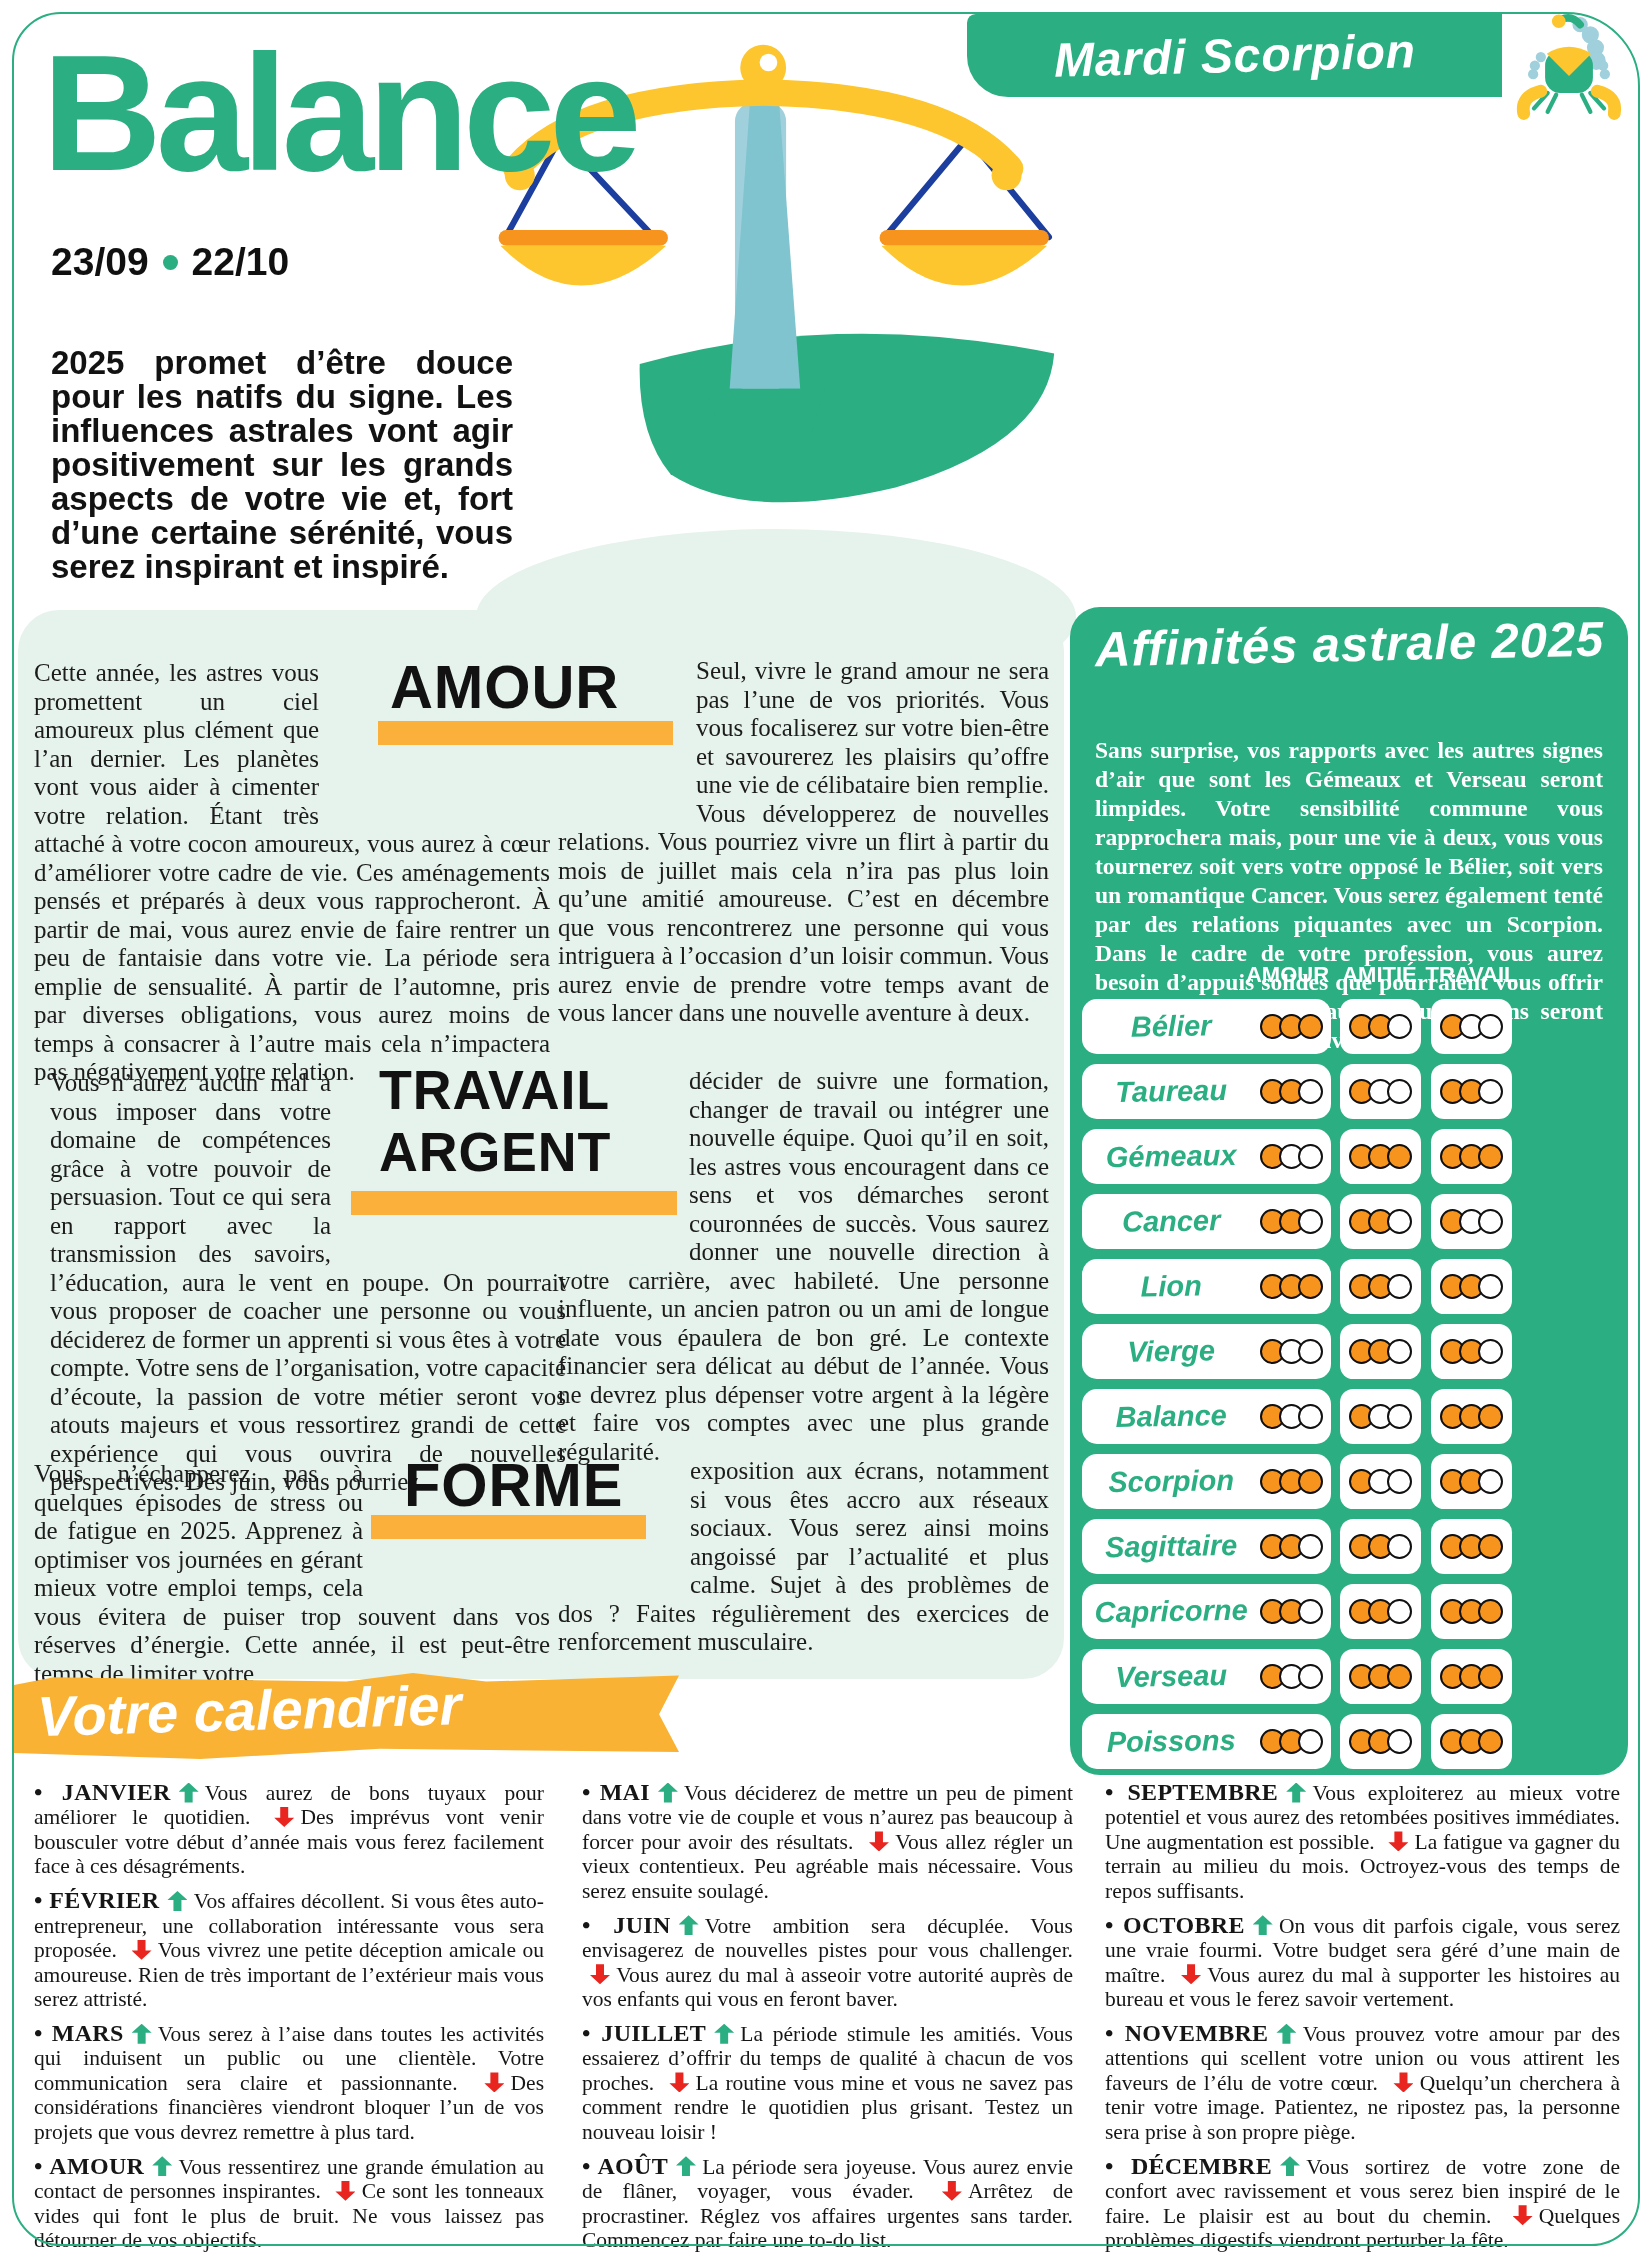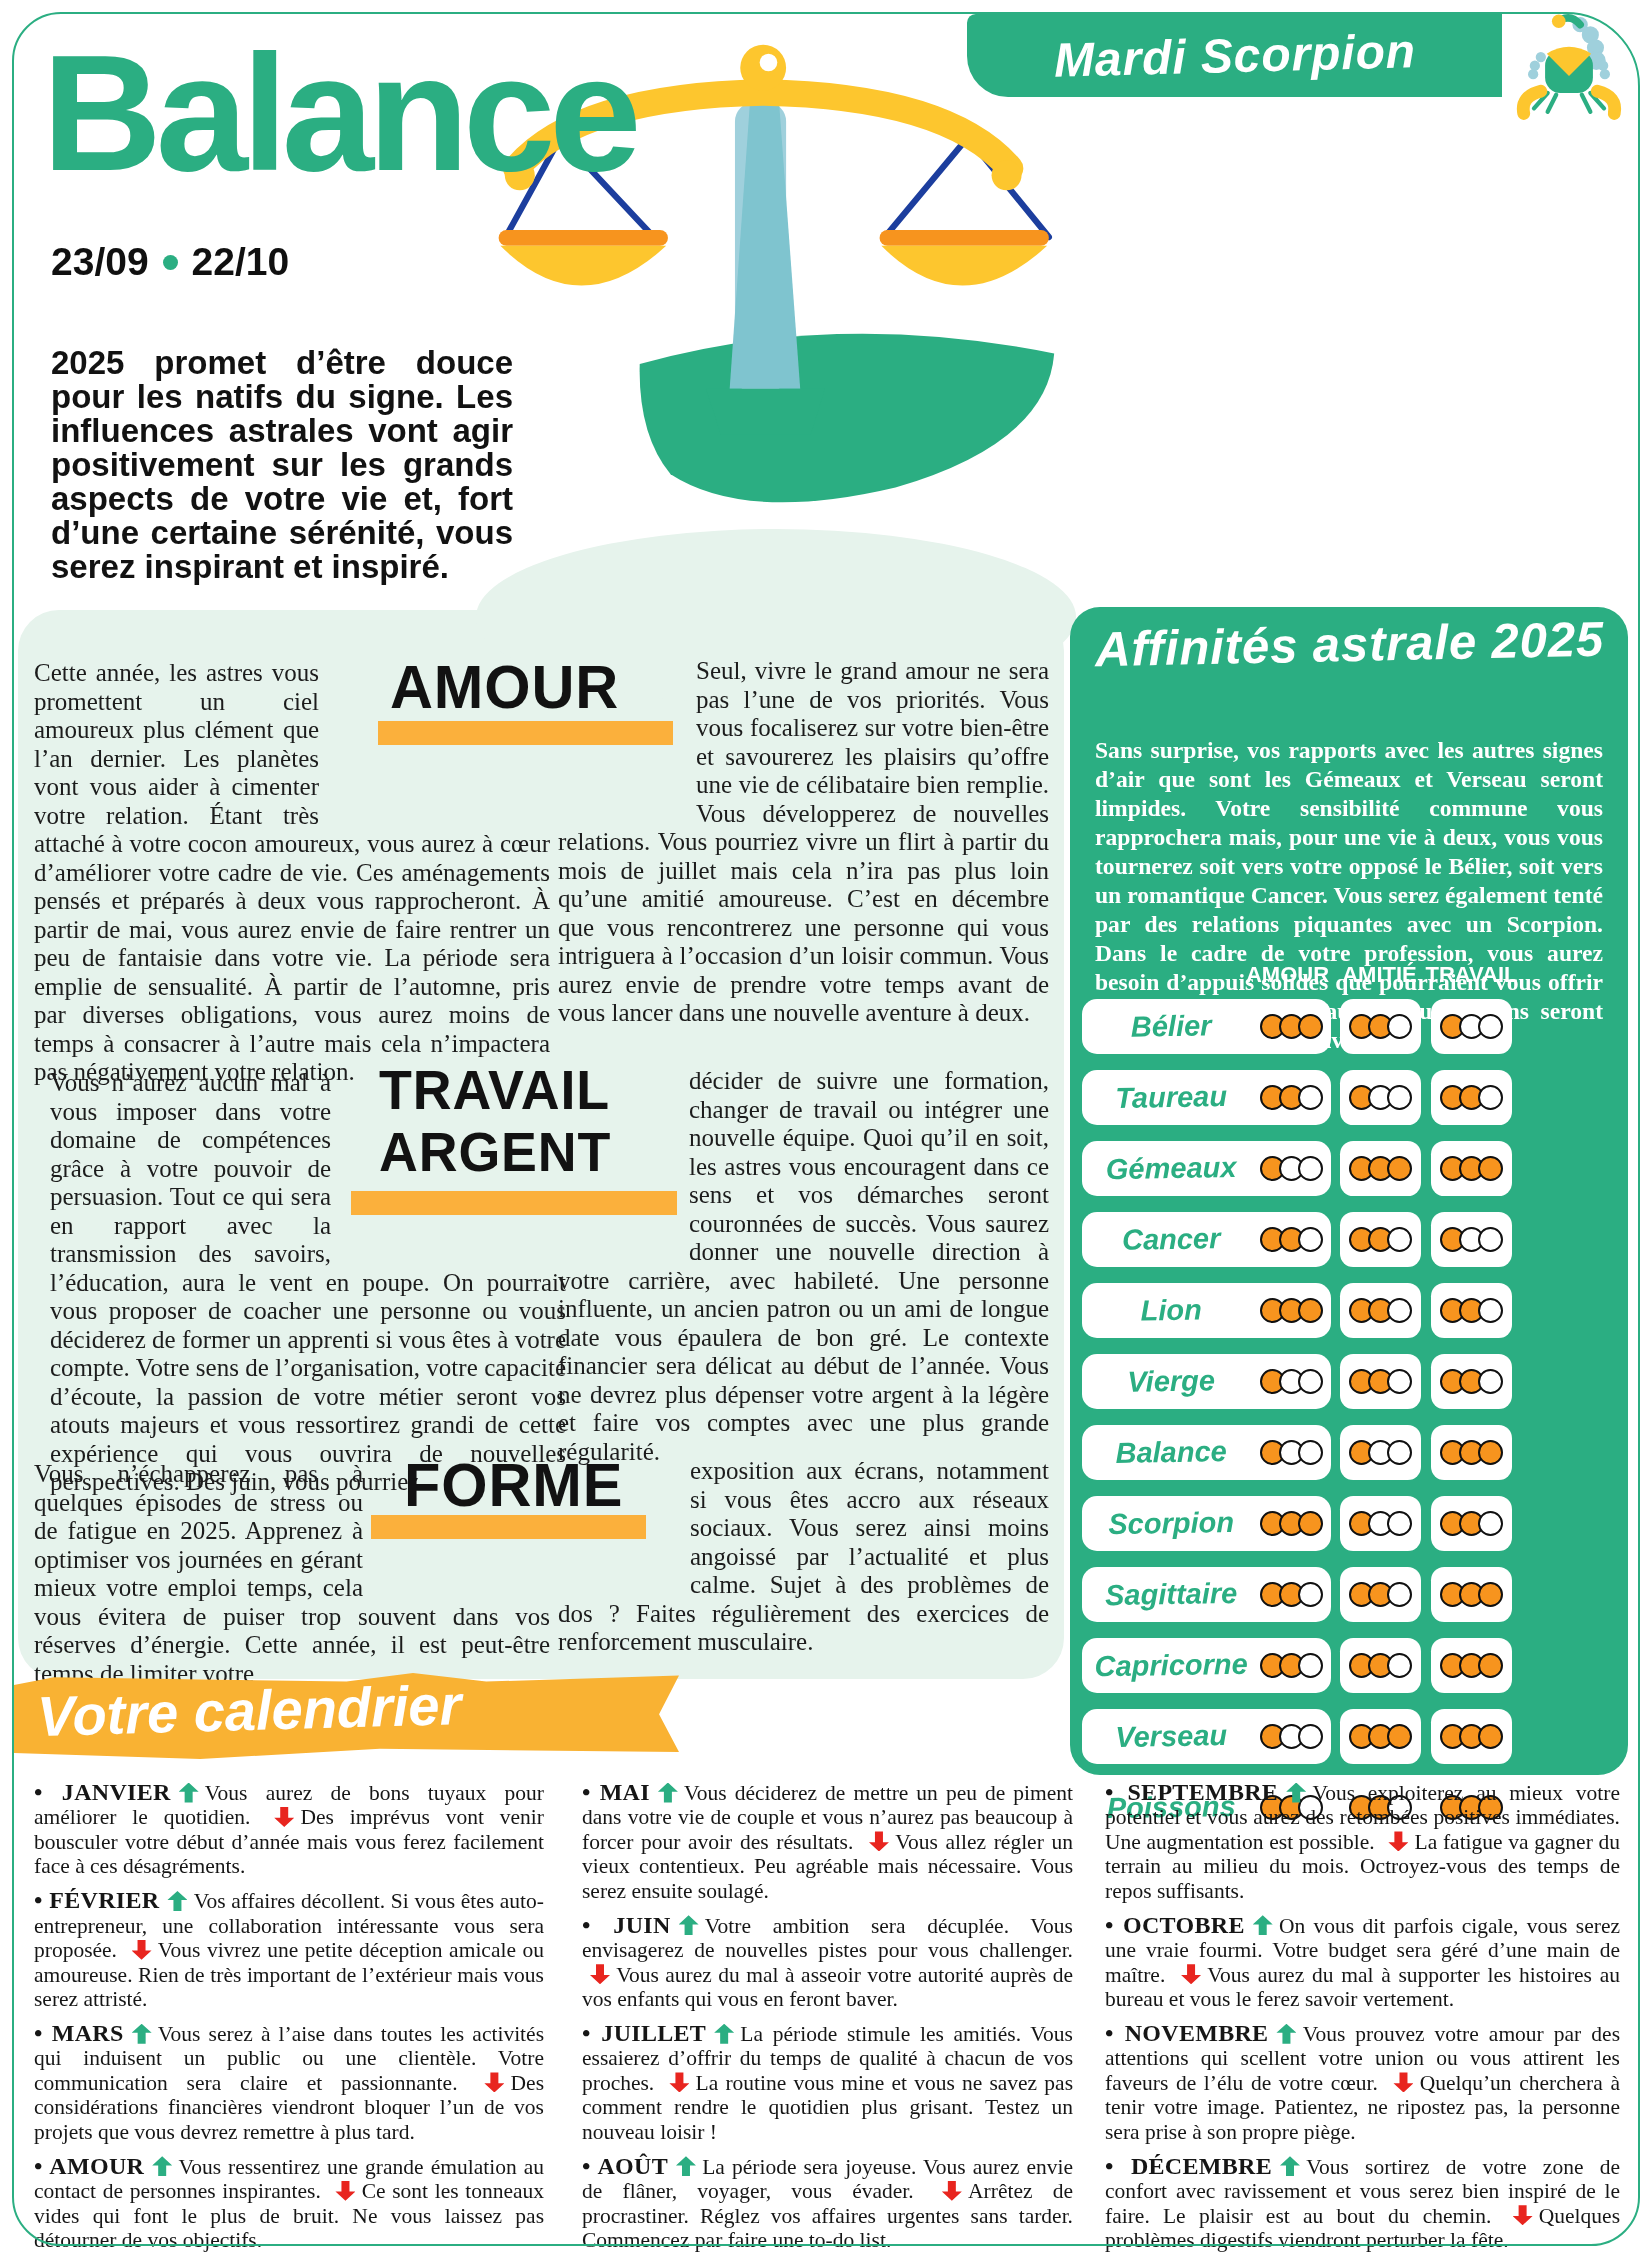--- a/index.html
+++ b/index.html
@@ -71,21 +71,21 @@
              background:var(--green);border-radius:30px;z-index:2;}
   .aff-title{position:absolute;left:25px;top:8.8px;font-size:49px;transform:rotate(-1.2deg);
              letter-spacing:0.9px;white-space:nowrap;}
   .aff-intro{position:absolute;left:25px;top:129px;width:508px;color:#fff;
              font-family:"Liberation Serif",serif;font-weight:bold;font-size:23.6px;
              line-height:29px;text-align:justify;}
   .aff-headers span{position:absolute;top:355px;width:97px;text-align:center;color:#fff;
              font-weight:bold;font-size:22px;}
   .h0{left:169px;} .h1{left:261px;} .h2{left:353px;}
   .aff-rows{position:absolute;left:11.5px;top:392px;}
-  .aff-row{display:flex;align-items:flex-start;height:55px;margin-bottom:16px;}
+  .aff-row{display:flex;align-items:flex-start;height:55px;margin-bottom:10px;}
   .aff-pill{width:249px;height:55px;background:#fff;border-radius:15px;display:flex;align-items:center;}
   .aff-sign{flex:1;text-align:center;font-style:italic;font-weight:bold;font-size:29px;
             color:var(--green);transform:rotate(-1deg);}
   .aff-box{width:81px;height:55px;background:#fff;border-radius:13.2px;margin-left:9.7px;
            display:flex;align-items:center;justify-content:center;}
   .aff-pill .dots{margin-right:8px;}
   .dots{display:flex;}
   .dot{width:25px;height:25px;border-radius:50%;border:2.2px solid #101010;background:#fff;box-sizing:border-box;}
   .dot + .dot{margin-left:-6.2px;}
   .dot.filled{background:var(--orange);}

